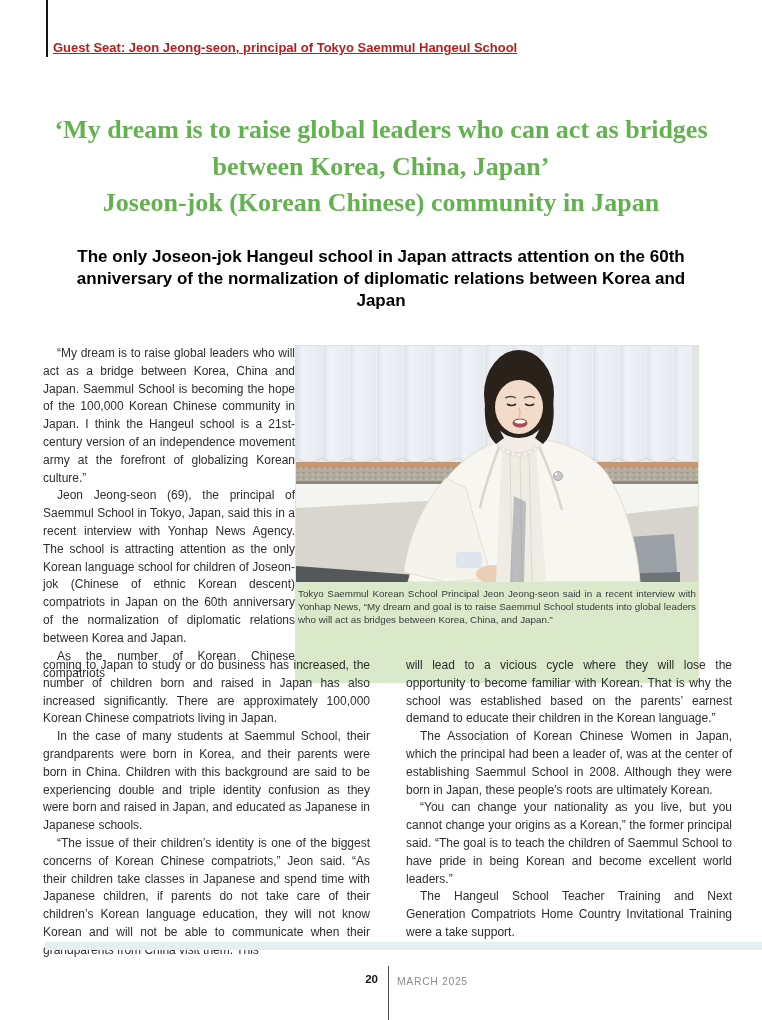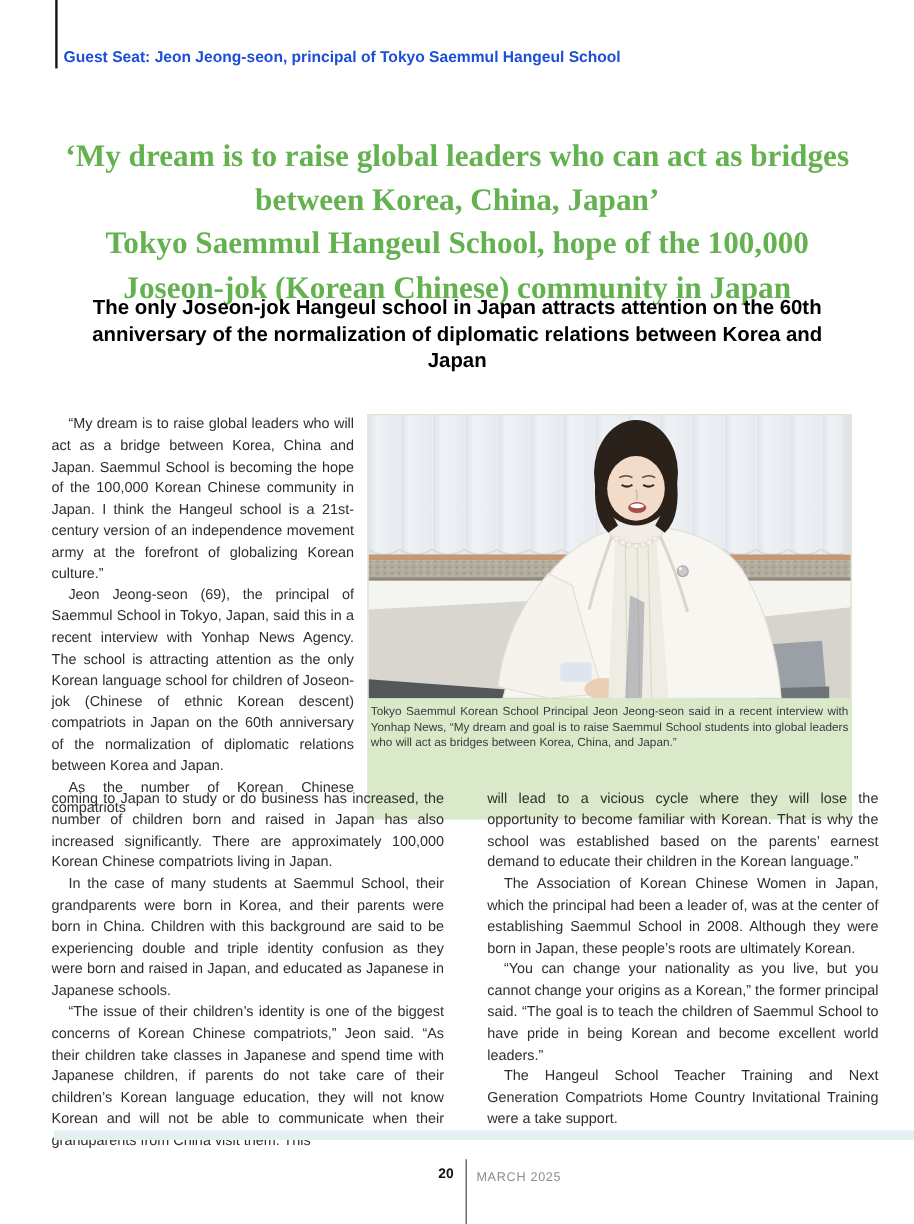--- a/index.html
+++ b/index.html
@@ -2,32 +2,32 @@
 <html><head>
 <meta charset="utf-8">
 <style>
   html,body{margin:0;padding:0;background:#ffffff;}
   .page{
     position:relative;width:762px;height:1020px;background:#ffffff;
     font-family:"Liberation Sans",sans-serif;overflow:hidden;
   }
   
   .kicker-rule{position:absolute;left:46px;top:0;width:2px;height:57px;background:#141414;}
-  .kicker{position:absolute;left:53px;top:40px;font-size:13px;font-weight:700;color:#1d4ed8;letter-spacing:0;}
+  .kicker{position:absolute;left:53px;top:40px;font-size:13px;font-weight:700;color:#b91c1c;letter-spacing:0;text-decoration:underline;}
   
   .headline{position:absolute;left:30px;right:30px;top:112px;text-align:center;
     font-family:"Liberation Serif",serif;font-weight:700;font-size:26px;line-height:36.5px;}
   
   .deck{position:absolute;left:50px;right:50px;top:246px;text-align:center;
     font-size:17px;line-height:22px;font-weight:700;color:#000;}
   
   .bodycopy{font-size:12px;line-height:17.8px;color:#2e2e2e;text-align:justify;}
   .bodycopy p.para{margin:0;text-indent:14px;}
   .bodycopy p.para.cont{text-indent:0;}
-  .top-section{position:absolute;left:43px;top:345px;display:flex;gap:11px;}
+  .top-section{position:absolute;left:43px;top:345px;display:flex;}
   .col-top-left{width:252px;}
   
   .photo-frame{width:402px;padding:1px;}
   .photo-stage{position:relative;width:402px;height:236px;overflow:hidden;}
   .photo-caption{font-size:9.8px;line-height:13px;color:#3b3b3b;text-align:justify;padding:5px 2px 6px 2px;}
   
   .bottom-section{position:absolute;left:43px;top:657px;display:flex;gap:36px;}
   .col-bottom-left{width:327px;}
   .col-bottom-right{width:326px;}
   
@@ -40,21 +40,20 @@
 <body>
 
 <div class="page">
 
   <div class="kicker-rule"></div>
   <div class="kicker">Guest Seat: Jeon Jeong-seon, principal of Tokyo Saemmul Hangeul School</div>
 
   <div class="headline" style="color:#63b24f;">
     <div>‘My dream is to raise global leaders who can act as bridges</div>
     <div>between Korea, China, Japan’</div>
-    <div>Tokyo Saemmul Hangeul School, hope of the 100,000</div>
     <div>Joseon-jok (Korean Chinese) community in Japan</div>
   </div>
 
   <div class="deck">The only Joseon-jok Hangeul school in Japan attracts attention on the 60th anniversary of the normalization of diplomatic relations between Korea and Japan</div>
 
   <div class="top-section">
     <div class="col-top-left bodycopy">
         <p class="para">“My dream is to raise global leaders who will act as a bridge between Korea, China and Japan. Saemmul School is becoming the hope of the 100,000 Korean Chinese community in Japan. I think the Hangeul school is a 21st-century version of an independence movement army at the forefront of globalizing Korean culture.”</p>
         <p class="para">Jeon Jeong-seon (69), the principal of Saemmul School in Tokyo, Japan, said this in a recent interview with Yonhap News Agency. The school is attracting attention as the only Korean language school for children of Joseon-jok (Chinese of ethnic Korean descent) compatriots in Japan on the 60th anniversary of the normalization of diplomatic relations between Korea and Japan.</p>
         <p class="para">As the number of Korean Chinese compatriots</p>

